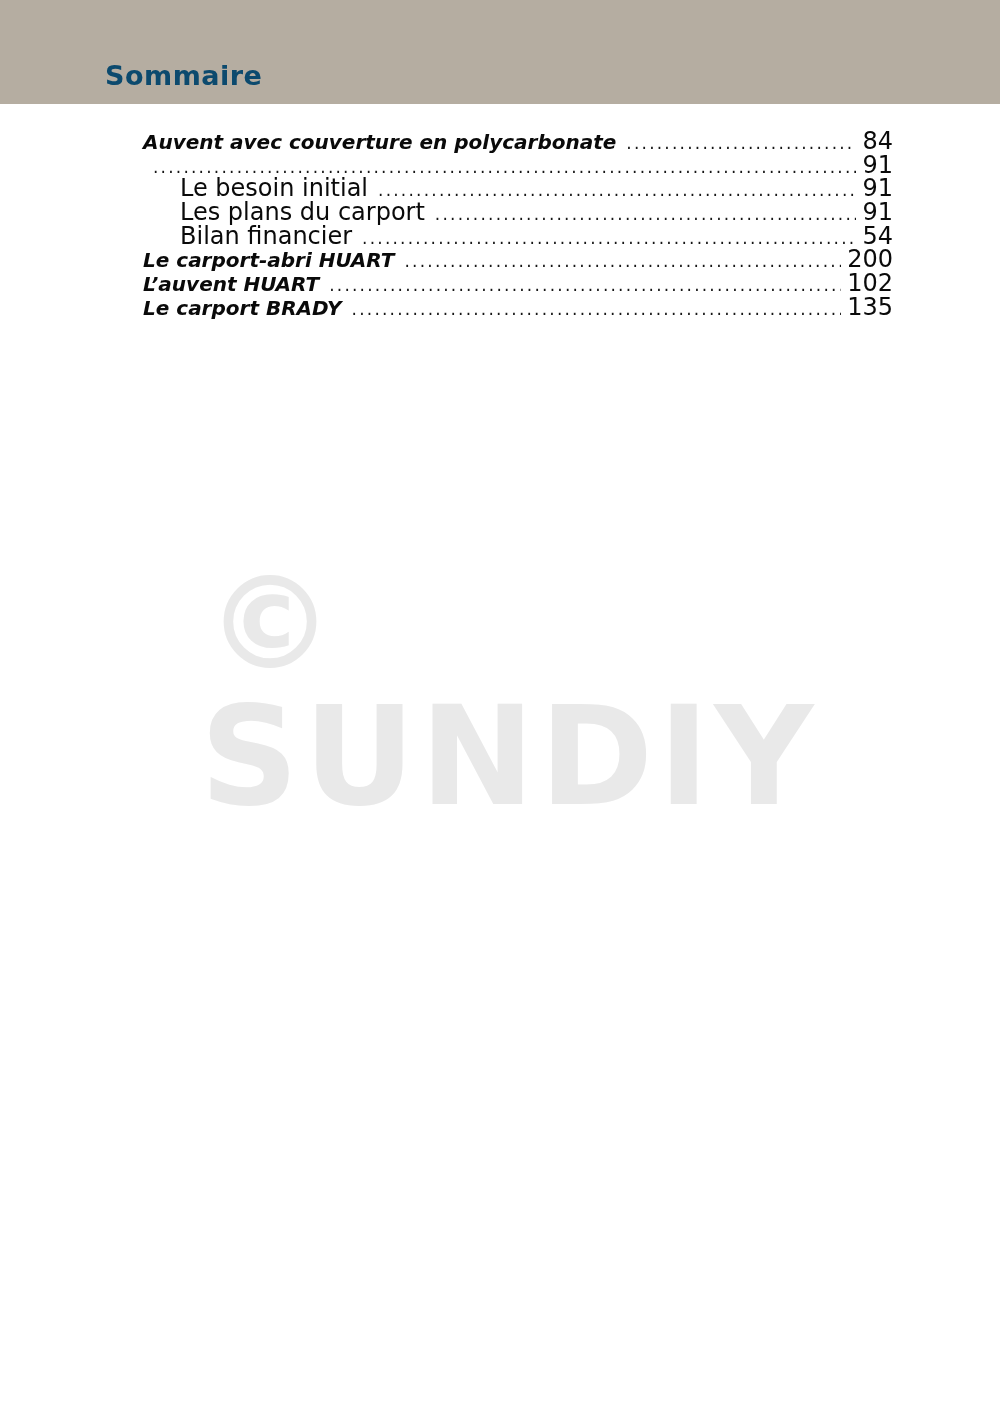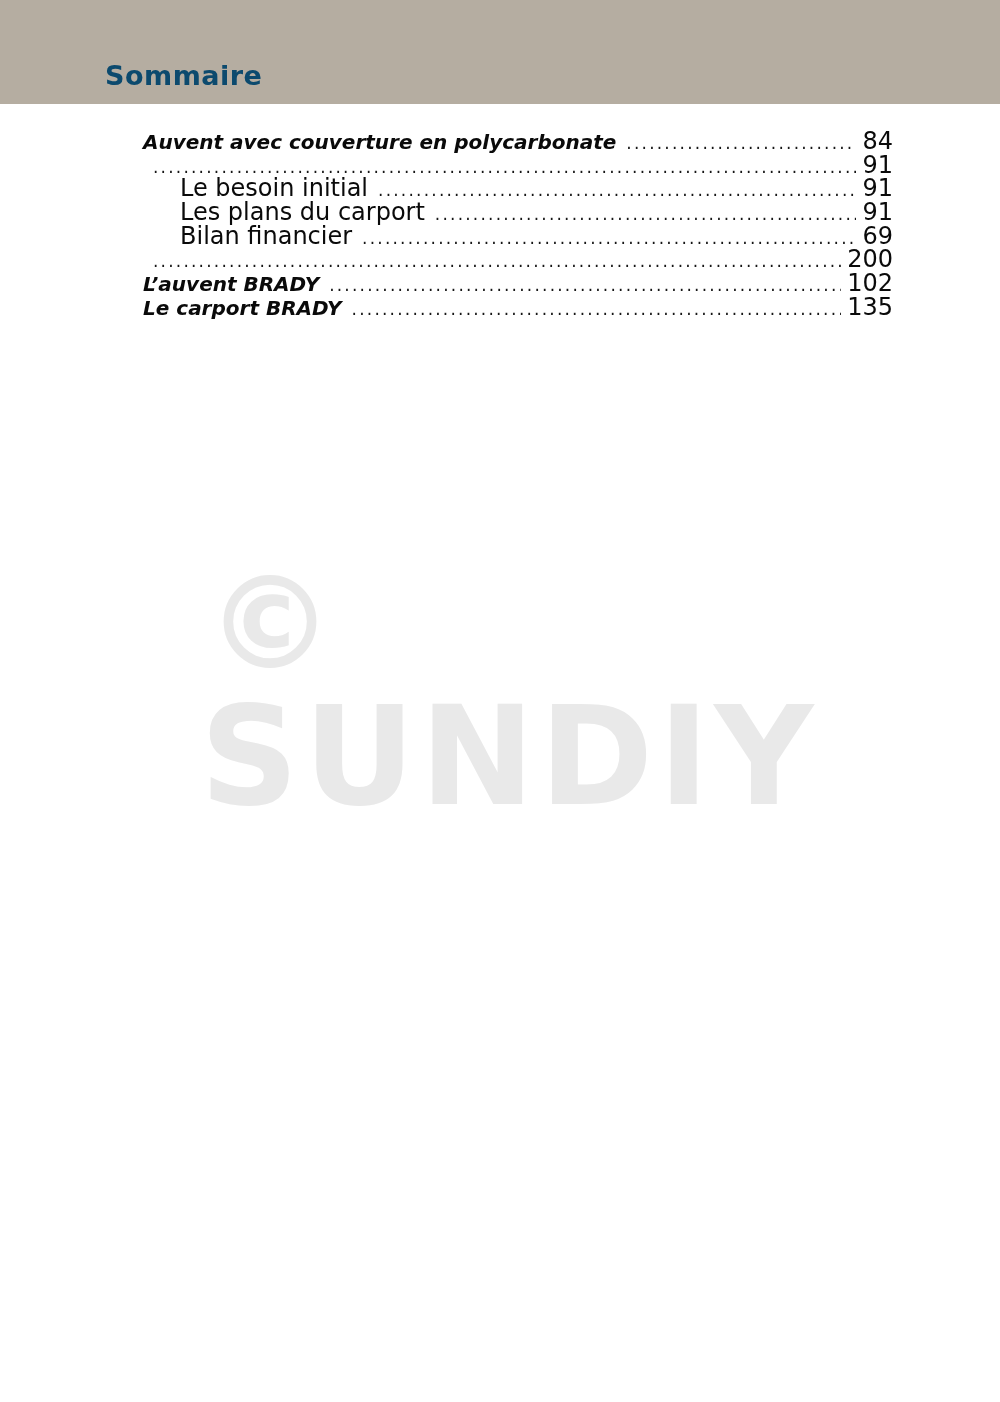--- a/index.html
+++ b/index.html
@@ -128,30 +128,31 @@
 
   <div class="toc-row level-2">
     <span class="toc-label">Les plans du carport</span>
     <span class="toc-dots">............................................................................................................................................................................................................................................................................................................</span>
     <span class="toc-page">91</span>
   </div>
 
   <div class="toc-row level-2">
     <span class="toc-label">Bilan financier</span>
     <span class="toc-dots">............................................................................................................................................................................................................................................................................................................</span>
-    <span class="toc-page">69</span>
+    <span class="toc-page">54</span>
   </div>
 
   <div class="toc-row">
+    <span class="toc-label">Le carport-abri HUART</span>
     <span class="toc-dots">............................................................................................................................................................................................................................................................................................................</span>
     <span class="toc-page">200</span>
   </div>
 
   <div class="toc-row">
-    <span class="toc-label">L’auvent BRADY</span>
+    <span class="toc-label">L’auvent HUART</span>
     <span class="toc-dots">............................................................................................................................................................................................................................................................................................................</span>
     <span class="toc-page">102</span>
   </div>
 
   <div class="toc-row">
     <span class="toc-label">Le carport BRADY</span>
     <span class="toc-dots">............................................................................................................................................................................................................................................................................................................</span>
     <span class="toc-page">135</span>
   </div>
 </div>

